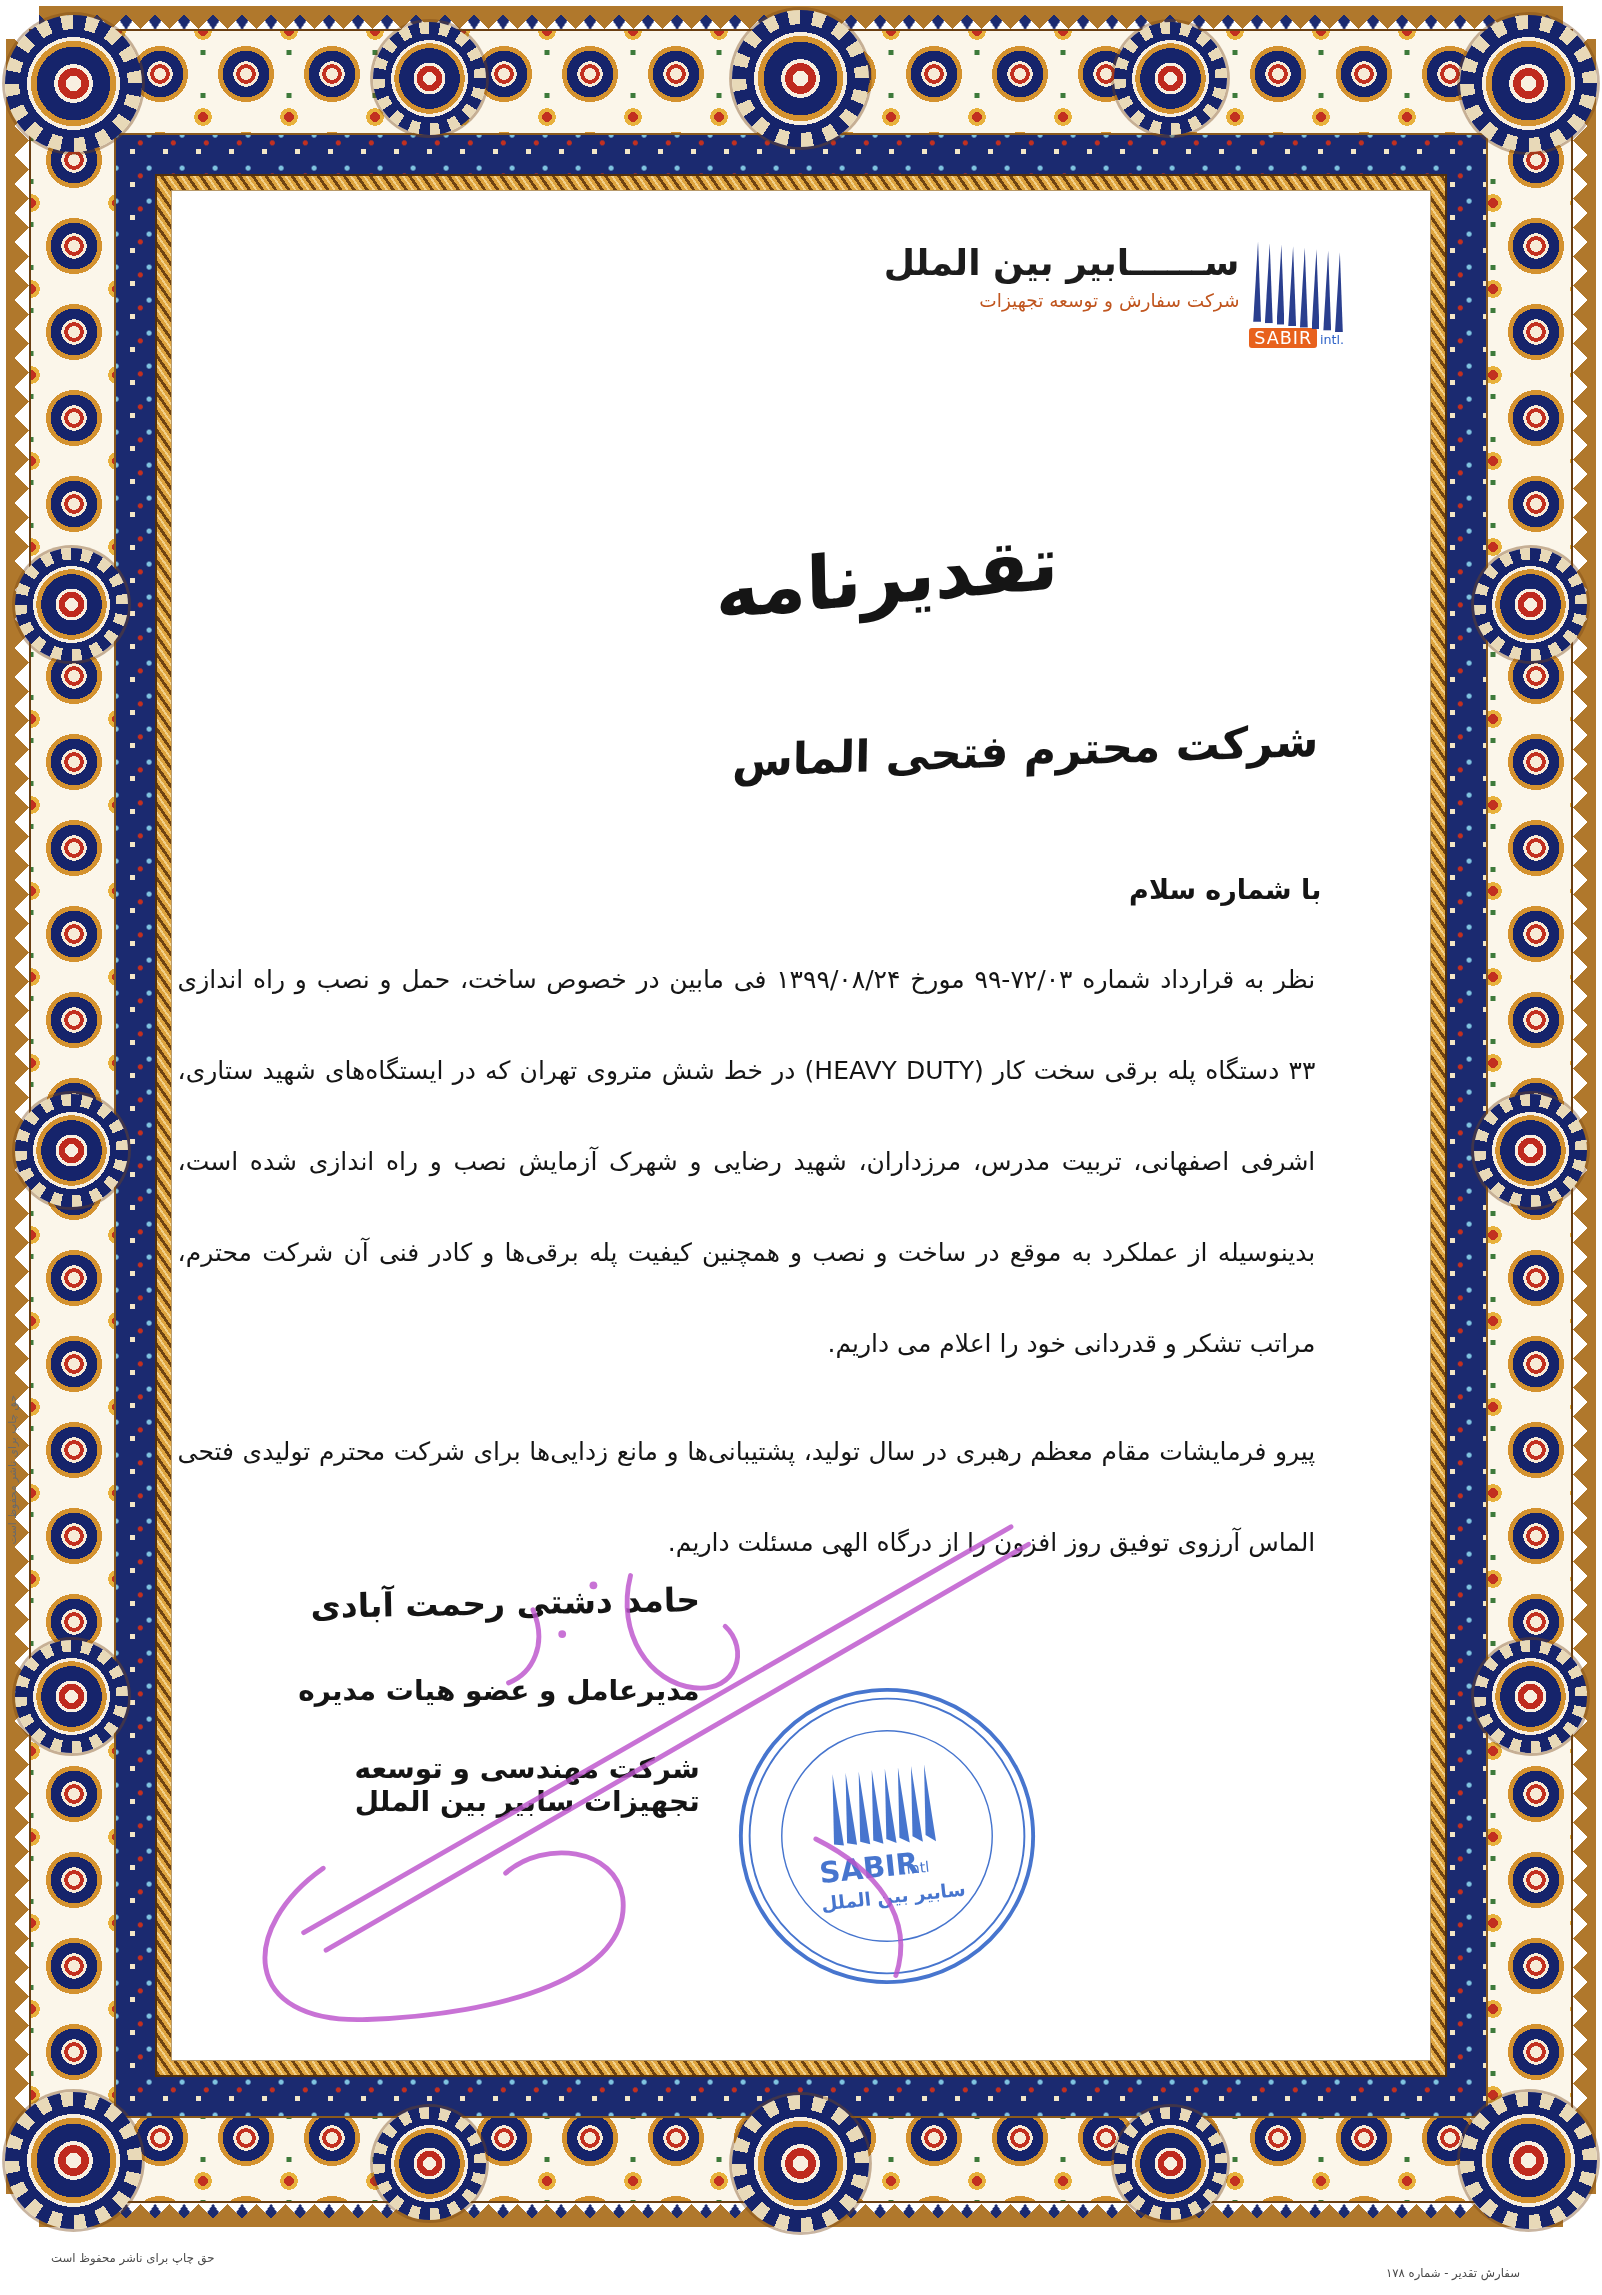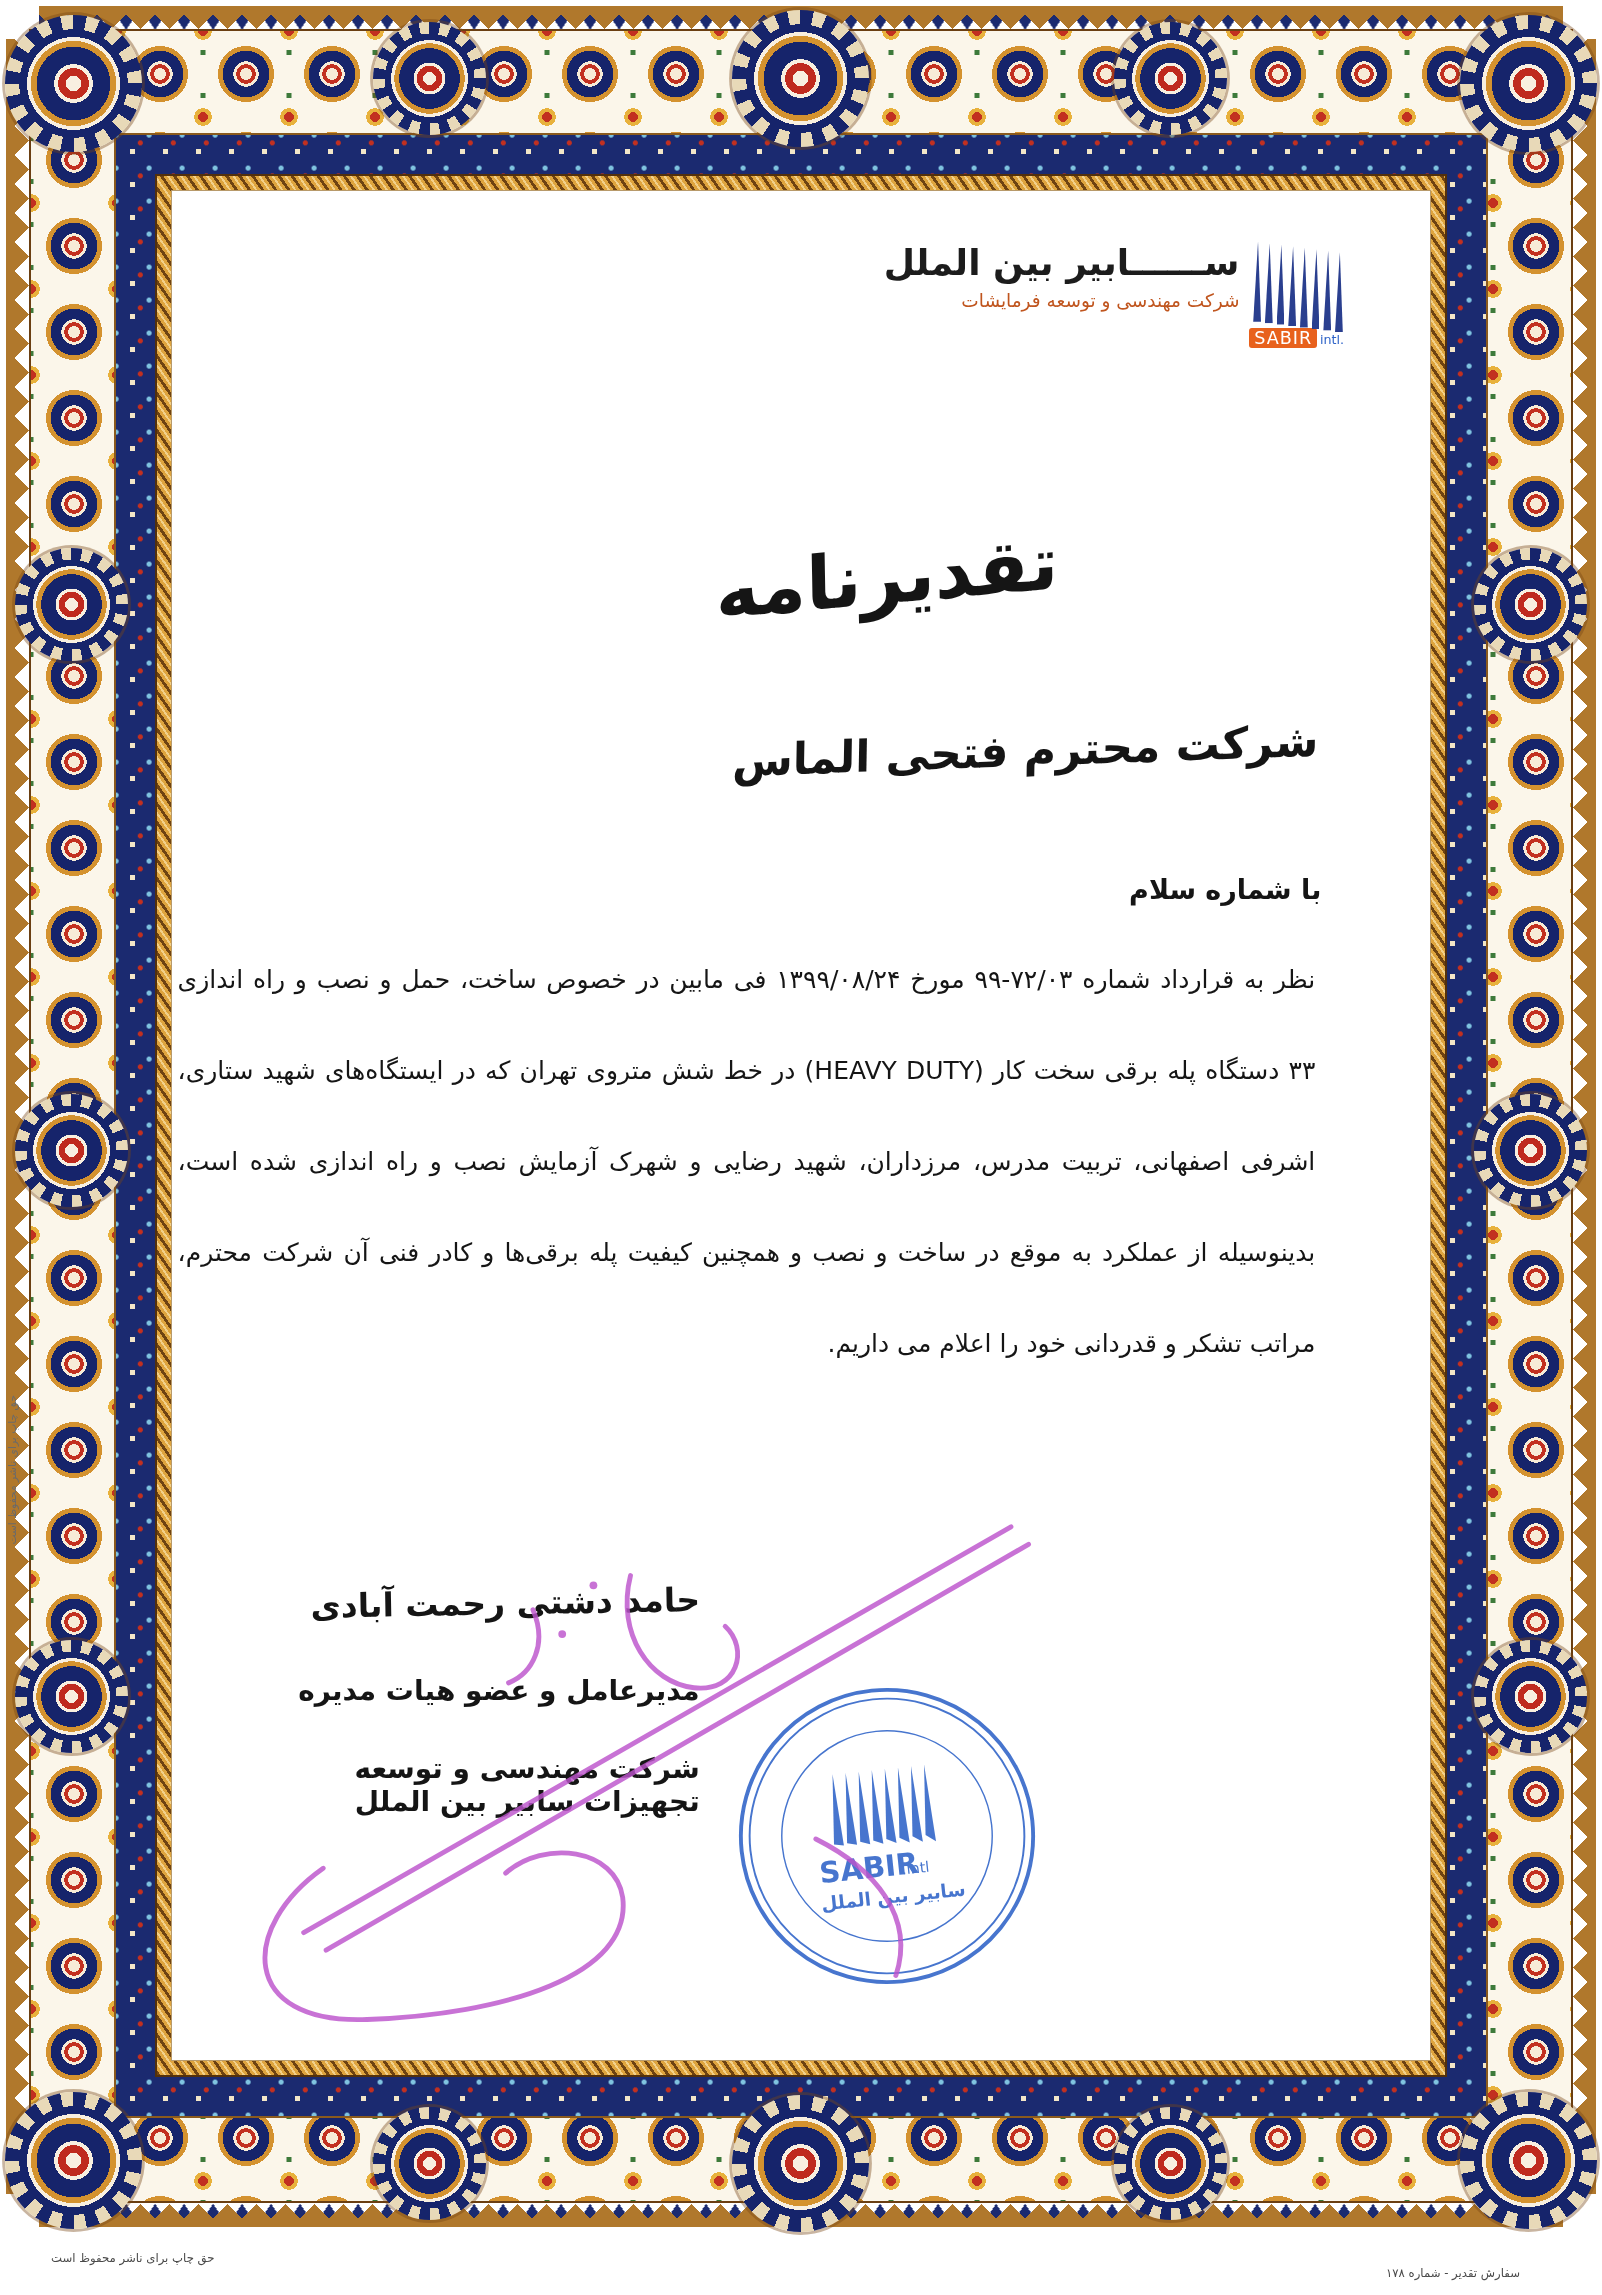--- a/index.html
+++ b/index.html
@@ -107,38 +107,39 @@
   <div class="fringe fringe-right"></div>
 
   <div class="frame-a">
     <div class="frame-b">
       <div class="frame-c">
         <div class="content">
 
           <div class="logo-block">
             <div class="logo-text">
               <div class="logo-wordmark">ســــــابیر بین الملل</div>
-              <div class="logo-subtitle">شرکت مهندسی و توسعه فرمایشات</div>
+              <div class="logo-subtitle">شرکت سفارش و توسعه تجهیزات</div>
             </div>
             <div class="logo-mark">
               <div class="spike-row"><div class="spike" style="transform: translateY(0px);"></div><div class="spike" style="transform: translateY(1.5px);"></div><div class="spike" style="transform: translateY(2.9px);"></div><div class="spike" style="transform: translateY(4.4px);"></div><div class="spike" style="transform: translateY(5.9px);"></div><div class="spike" style="transform: translateY(7.3px);"></div><div class="spike" style="transform: translateY(8.8px);"></div><div class="spike" style="transform: translateY(10.2px);"></div></div>
               <div class="sabir-badge">
                 <span class="b1">SABIR</span><span class="b2">intl.</span>
               </div>
             </div>
           </div>
 
           <div class="cert-title">تقدیرنامه</div>
 
           <div class="addressee">شرکت محترم فتحی الماس</div>
 
           <div class="greeting">با شماره سلام</div>
 
           <div class="body-text">
             <p>نظر به قرارداد شماره ۷۲/۰۳-۹۹ مورخ ۱۳۹۹/۰۸/۲۴ فی مابین در خصوص ساخت، حمل و نصب و راه اندازی ۳۳ دستگاه پله برقی سخت کار (HEAVY DUTY) در خط شش متروی تهران که در ایستگاه‌های شهید ستاری، اشرفی اصفهانی، تربیت مدرس، مرزداران، شهید رضایی و شهرک آزمایش نصب و راه اندازی شده است، بدینوسیله از عملکرد به موقع در ساخت و نصب و همچنین کیفیت پله برقی‌ها و کادر فنی آن شرکت محترم، مراتب تشکر و قدردانی خود را اعلام می داریم.</p>
+            <p>پیرو فرمایشات مقام معظم رهبری در سال تولید، پشتیبانی‌ها و مانع زدایی‌ها برای شرکت محترم تولیدی فتحی الماس آرزوی توفیق روز افزون را از درگاه الهی مسئلت داریم.</p>
           </div>
 
           <div class="signature-block">
             <div class="sig-name">حامد دشتی رحمت آبادی</div>
             <div class="sig-role">مدیرعامل و عضو هیات مدیره</div>
             <div class="sig-company">شرکت مهندسی و توسعه تجهیزات سابیر بین الملل</div>
           </div>
 
           <div class="stamp-wrap">
             <svg viewBox="0 0 310 310" width="302" height="302">

